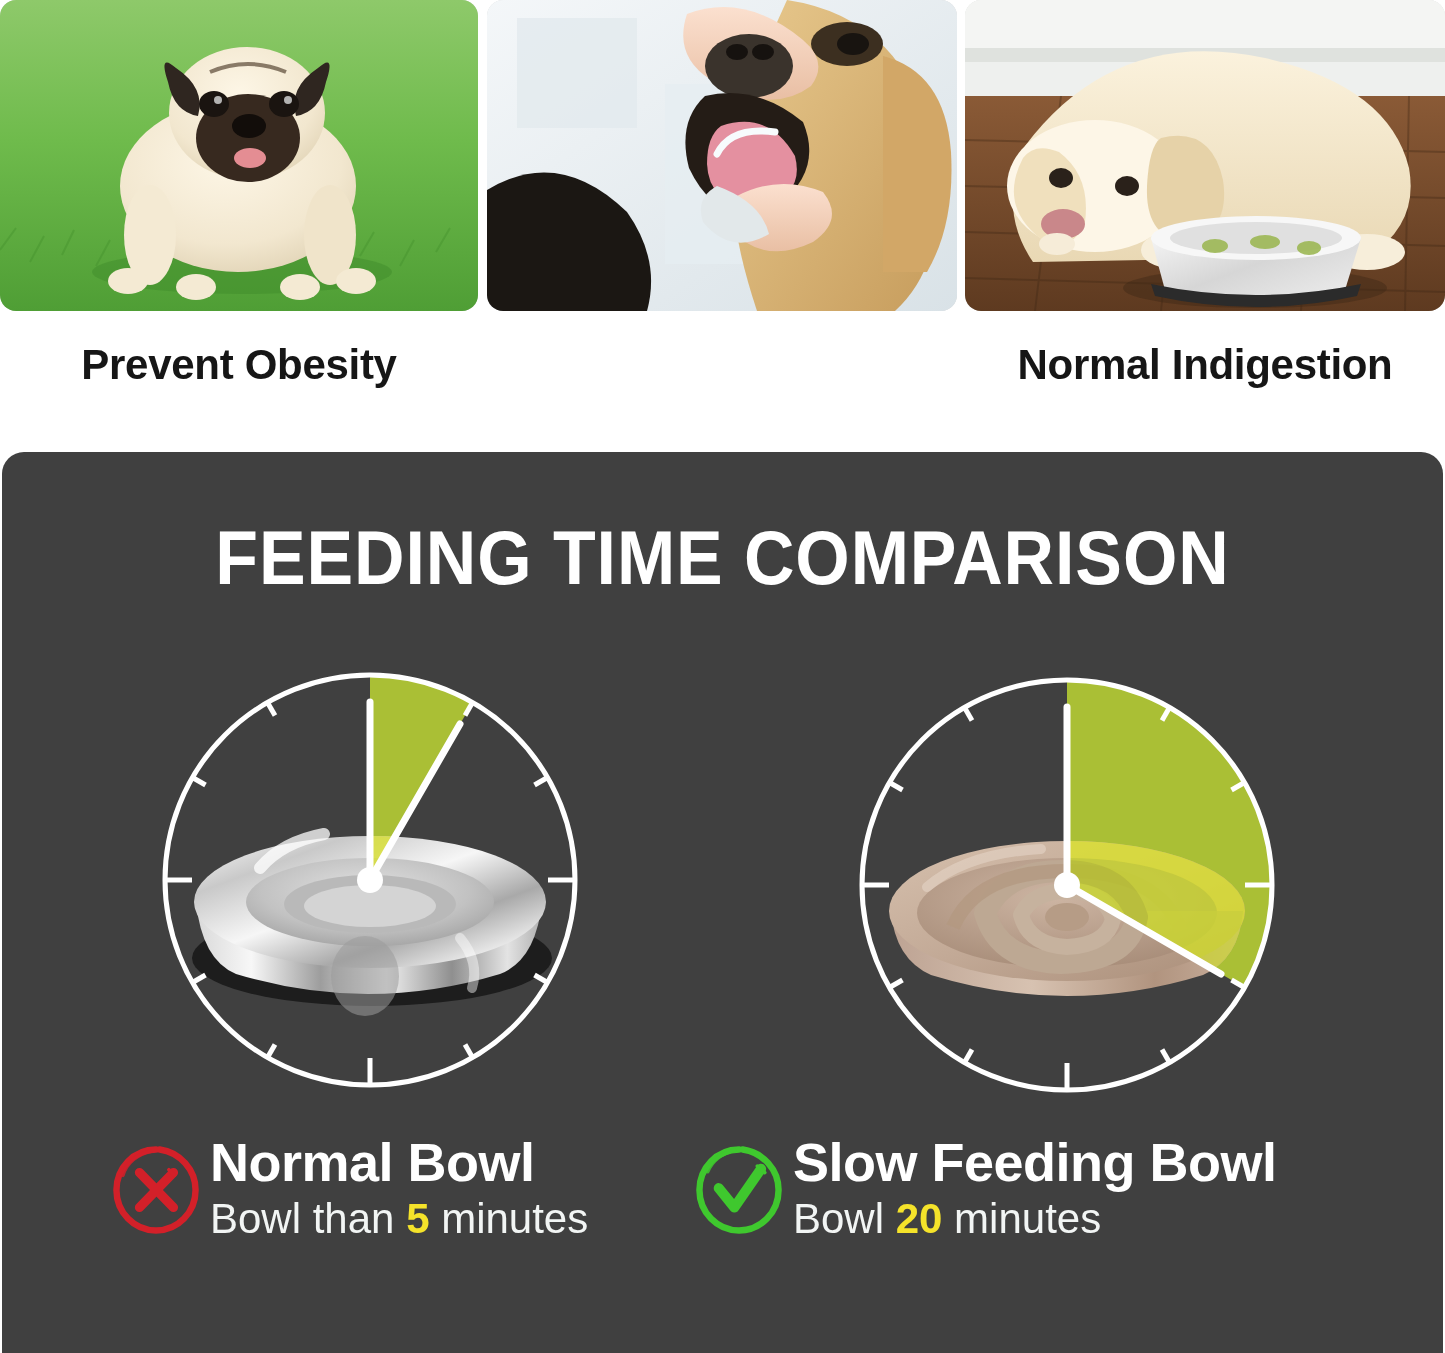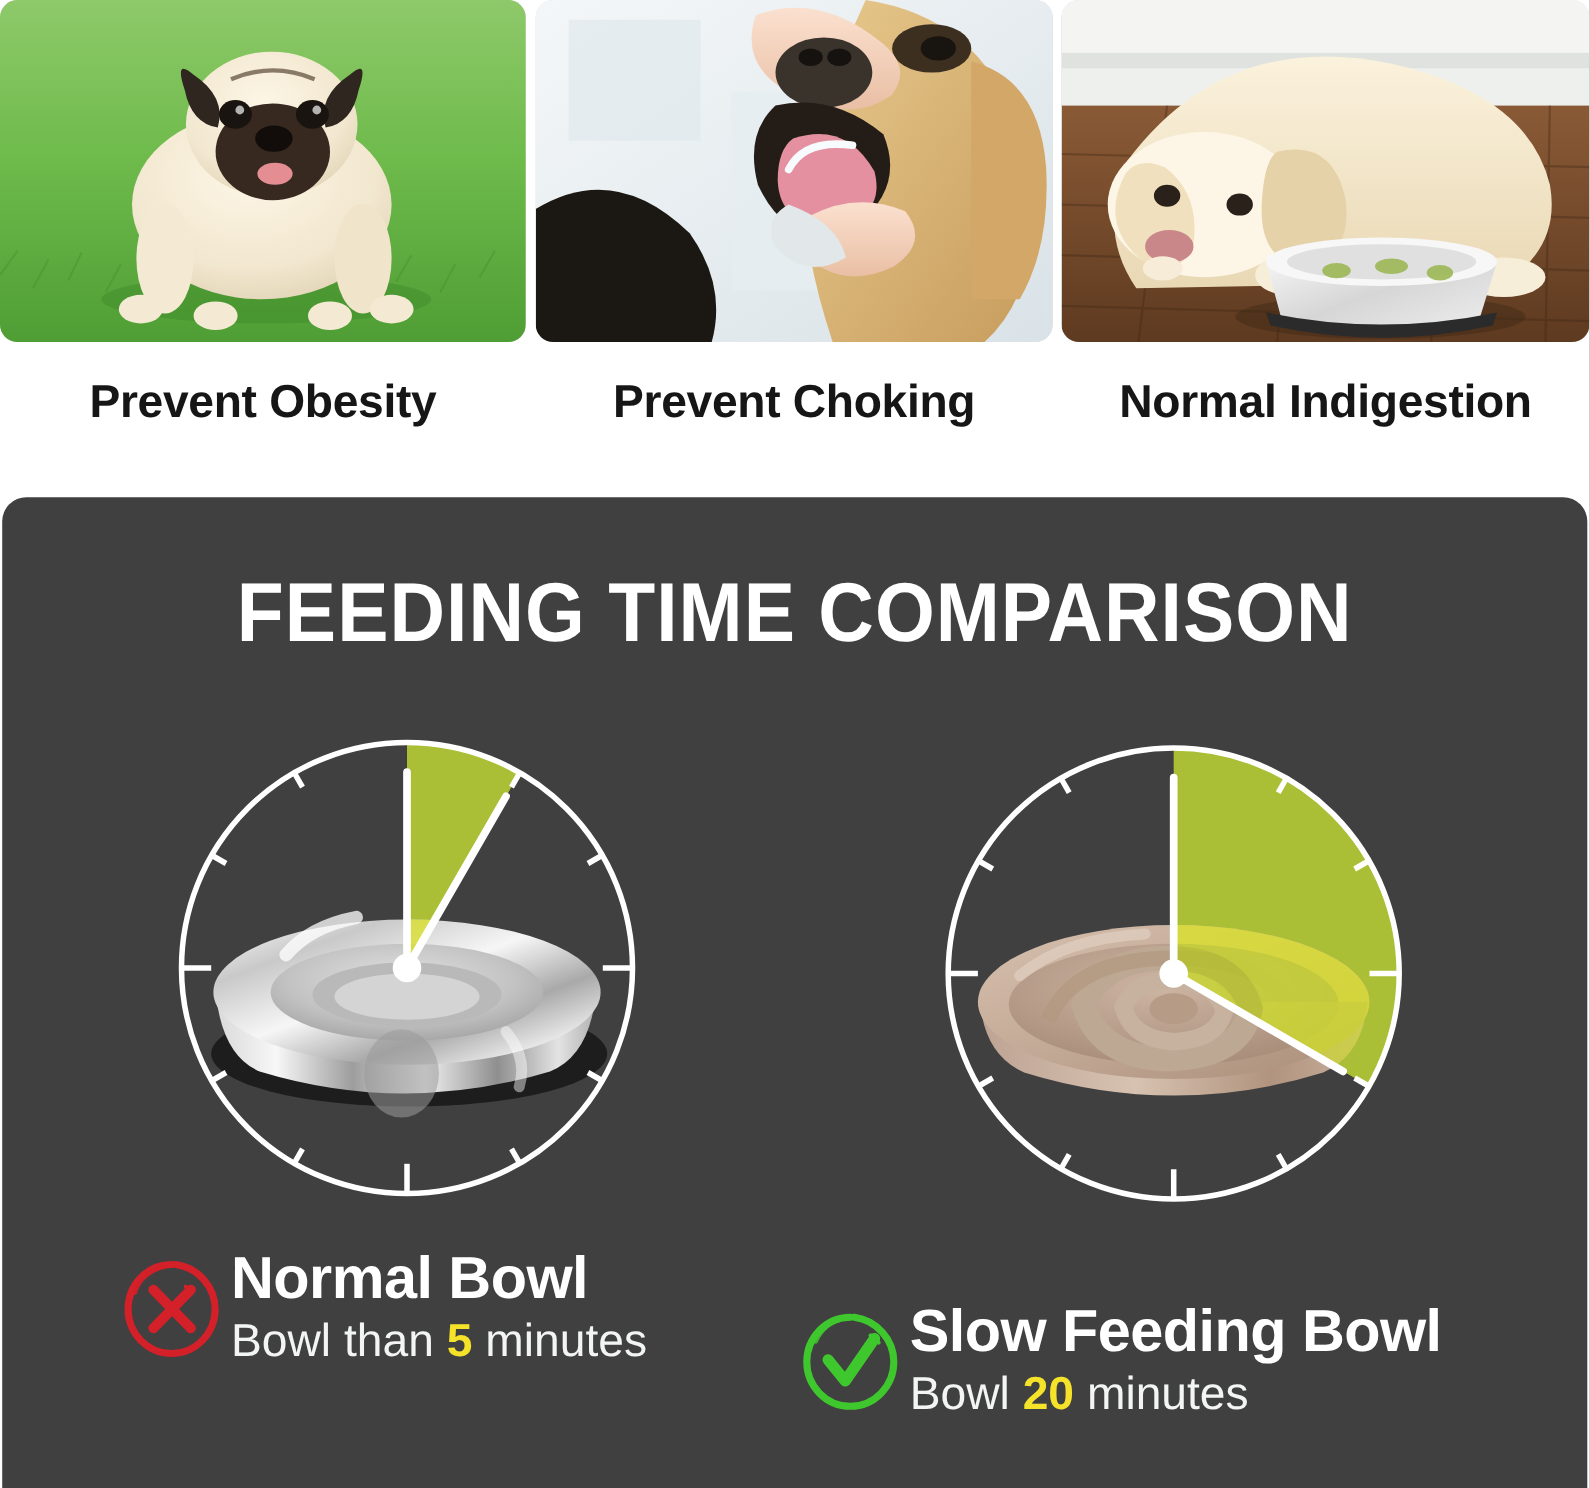--- a/index.html
+++ b/index.html
@@ -91,21 +91,21 @@
 
   
   .result {
     position: absolute;
     top: 682px;
     display: flex;
     align-items: center;
     gap: 8px;
   }
   .result-left  { left: 108px; }
-  .result-right { left: 725px; margin-top: 48px; }
+  .result-right { left: 691px; }
   .result-icon {
     width: 92px; height: 92px;
     flex: 0 0 92px;
   }
   .result-text { display: flex; flex-direction: column; }
   .result-title {
     color: #ffffff;
     font-size: 54px;
     font-weight: 700;
     line-height: 1.05;
@@ -253,21 +253,20 @@
           <ellipse cx="300" cy="242" rx="15" ry="7"></ellipse>
           <ellipse cx="344" cy="248" rx="12" ry="7"></ellipse>
       </g>
       <path d="M186 284 q104 22 210 0 l-4 12 q-100 22 -202 0 Z" fill="#2b2b2b"></path>
     </svg>
   </div>
 </div>
 
 <div class="caption-row">
   <div class="caption caption-1">Prevent Obesity</div>
-  <div class="caption caption-2">Prevent Choking</div>
   <div class="caption caption-3">Normal Indigestion</div>
 </div>
 
 <div class="panel">
 
   <div class="panel-title">FEEDING TIME COMPARISON</div>
 
   <div class="clock clock-left">
     <svg viewBox="0 0 420 420">
       <defs>

